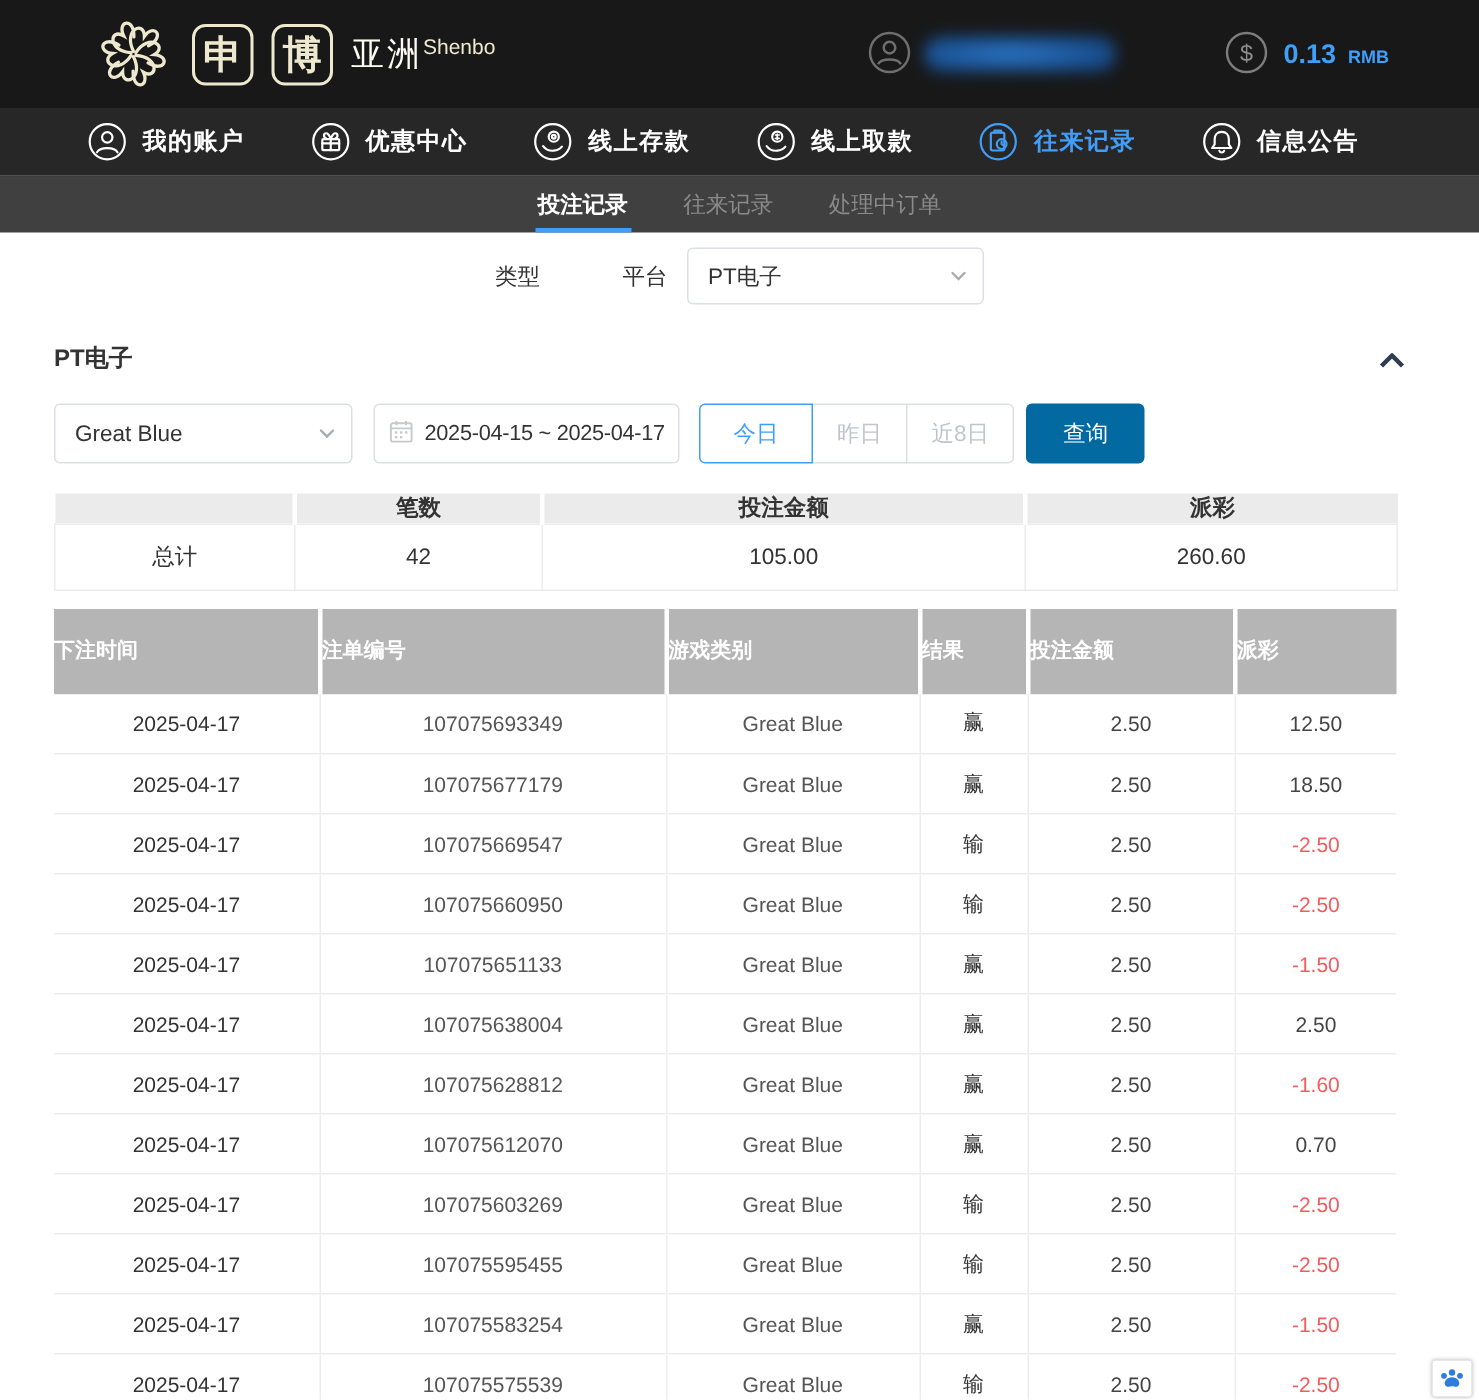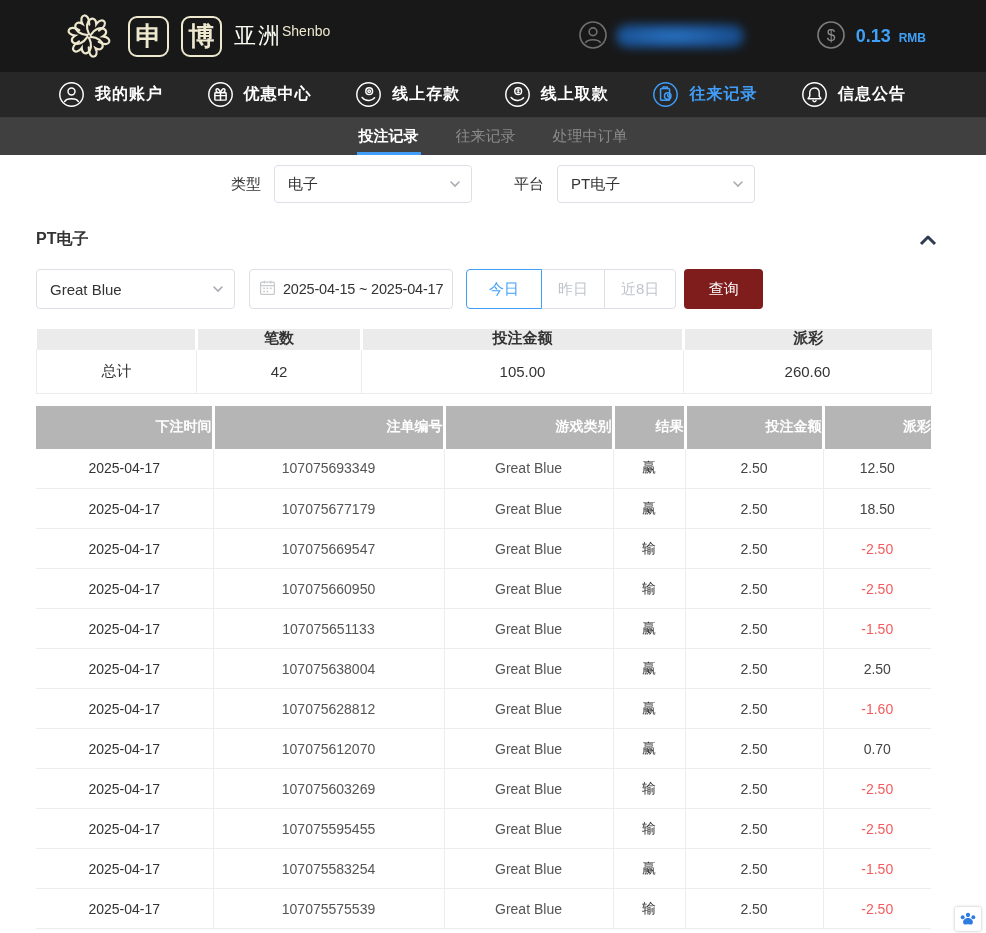--- a/index.html
+++ b/index.html
@@ -60,34 +60,34 @@
   .datebox { margin-left: 14px; width: 204px; height: 40px; border: 1px solid #dcdfe6; border-radius: 4px;
     display: flex; align-items: center; gap: 7px; padding: 0 9px; cursor: pointer; }
   .datebox .dtext { font-size: 14.5px; color: #333; font-weight: 500; letter-spacing: -0.2px; white-space: nowrap; }
   .rangegrp { margin-left: 13px; display: flex; }
   .range-btn { height: 40px; min-width: 59px; padding: 0 16px; background: #fff; border: 1px solid #dcdfe6;
     color: #c0c4cc; font-size: 15px; cursor: pointer; font-family: inherit; }
   .range-btn + .range-btn { margin-left: -1px; }
   .range-btn:first-child { border-radius: 4px 0 0 4px; padding: 0 22px; }
   .range-btn:last-child { border-radius: 0 4px 4px 0; }
   .range-btn.active { border: 1px solid #419ef8; color: #419ef8; position: relative; z-index: 1; }
-  .query-btn { margin-left: 8px; height: 40px; width: 79px; background: #7f1d1d; color: #fff;
+  .query-btn { margin-left: 8px; height: 40px; width: 79px; background: #0369a1; color: #fff;
     border: none; border-radius: 4px; font-size: 15px; cursor: pointer; font-family: inherit; }
   
   .sumtable { margin: 20px 36px 0; width: 895px; border-collapse: collapse; table-layout: fixed; }
   .sumtable th { background: #ebebeb; height: 20px; font-size: 15px; font-weight: 700; color: #333;
     border-right: 3px solid #fff; text-align: center; }
   .sumtable th:last-child { border-right: none; }
   .sumtable td { height: 44px; text-align: center; font-size: 15px; color: #333;
     border: 1px solid #ececec; background: #fff; }
   .c1 { width: 160px; } .c2 { width: 165px; } .c3 { width: 322px; } .c4 { width: 248px; }
   
   .maintable { margin: 12px 36px 0; width: 895px; border-collapse: collapse; table-layout: fixed; }
-  .maintable th { background: #b5b5b5; color: #fff; height: 43px; font-size: 14px; font-weight: 700;
-    border-right: 3px solid #fff; text-align: right; }
+  .maintable th { background: #b5b5b5; color: #fff; height: 57px; font-size: 14px; font-weight: 700;
+    border-right: 3px solid #fff; text-align: left; }
   .maintable th:last-child { border-right: none; }
   .maintable td { height: 40px; text-align: center; font-size: 14px; color: #444;
     border-bottom: 1px solid #ededed; border-right: 1px solid #ededed; background: #fff; }
   .maintable td:last-child { border-right: none; }
   .maintable td.c-time { color: #333; }
   .maintable td.c-id, .maintable td.c-game { color: #555; }
   .maintable td.c-result { color: #333; }
   .maintable td.neg { color: #f45b5b; }
   .m1 { width: 177px; } .m2 { width: 231px; } .m3 { width: 169px; }
   .m4 { width: 72px; }  .m5 { width: 138px; } .m6 { width: 108px; }
@@ -214,28 +214,20 @@
   </div>
 
 <div class="subnav">
     <div class="subtab active">投注记录</div>
     <div class="subtab">往来记录</div>
     <div class="subtab">处理中订单</div>
   </div>
 
 <div class="filter-row">
   <span class="f-label">类型</span>
-  <div class="sel">
-    <span>电子</span>
-    <span class="chev">
-      <svg width="12" height="12" viewBox="0 0 12 12">
-          <path d="M2 4l4 4 4-4" fill="none" stroke="#a8abb2" stroke-width="1.6" stroke-linecap="round"></path>
-        </svg>
-    </span>
-  </div>
   <span class="f-label f-label2">平台</span>
   <div class="sel">
     <span>PT电子</span>
     <span class="chev">
       <svg width="12" height="12" viewBox="0 0 12 12">
           <path d="M2 4l4 4 4-4" fill="none" stroke="#a8abb2" stroke-width="1.6" stroke-linecap="round"></path>
         </svg>
     </span>
   </div>
 </div>

